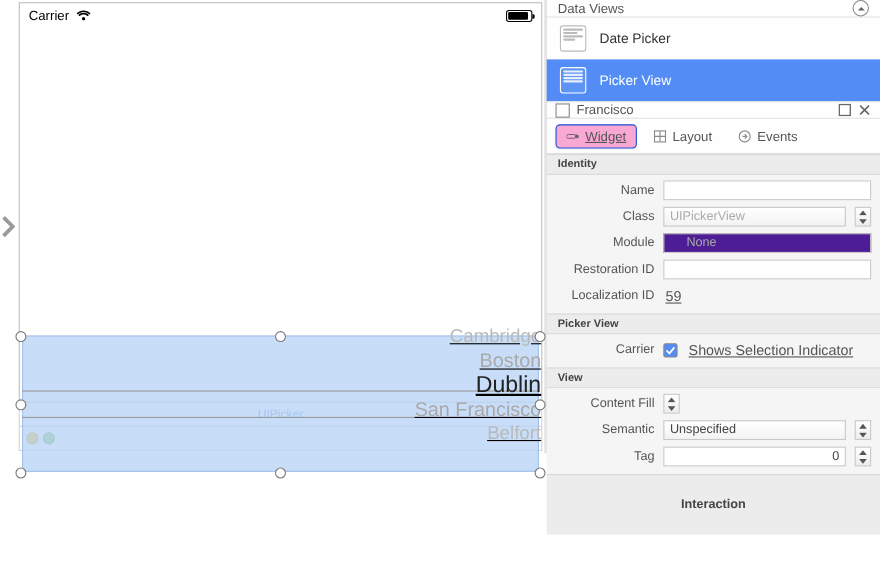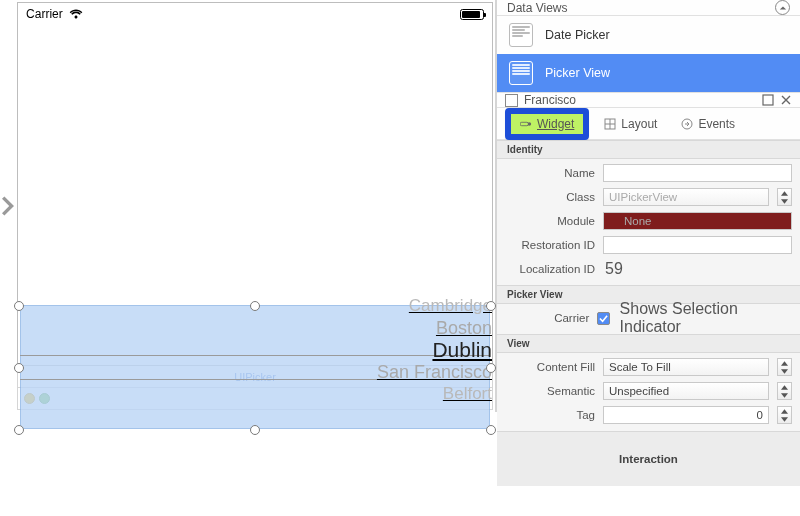--- a/index.html
+++ b/index.html
@@ -62,35 +62,35 @@
 
   .dv-gap { height:28px; border-bottom:1px solid #e1e1e1; }
 
   .props-head { height:24px; display:flex; align-items:center; padding:0 8px; border-bottom:1px solid #e1e1e1; color:#555; gap:6px; }
   .props-head .sp { flex:1; }
   .props-icon { width:13px; height:13px; border:1px solid #888; display:inline-block; }
   .tiny-ico { width:12px; height:12px; fill:#666; }
 
   .tabs { height:32px; display:flex; align-items:center; padding:6px 8px; gap:6px; border-bottom:1px solid #e1e1e1; }
   .tab { display:flex; align-items:center; gap:5px; padding:3px 9px; border-radius:4px; font-size:12px; color:#555; }
-  .tab.active { border:6px solid #1d4ed8; background:#bef264; box-shadow:0 1px 2px rgba(0,0,0,0.06);text-decoration:underline; }
+  .tab.active { border:1px solid #1d4ed8; background:#f9a8d4; box-shadow:0 1px 2px rgba(0,0,0,0.06);text-decoration:underline; }
   .tab svg { width:12px; height:12px; fill:#666; }
 
   .section-hdr { background:#ececec; border-top:1px solid #d8d8d8; border-bottom:1px solid #d8d8d8; padding:3px 10px; font-size:10px; font-weight:700; color:#444; }
   .form { padding:4px 8px 6px 8px; display:flex; flex-direction:column; gap:4px; background:#f5f5f5;}
   .row { display:flex; align-items:center; gap:8px; height:20px; }
   .row label { width:90px; text-align:right; font-size:11.5px; color:#555; }
   .row input[type=text] { flex:1; height:18px; border:1px solid #c9c9c9; background:#fff; font-size:11.5px; padding:0 5px; color:#444; }
-  .row input[disabled] { color:#aaa; background:#7f1d1d;padding-left:20px; }
+  .row input[disabled] { color:#aaa; background:#4c1d95;padding-left:20px; }
   .row .select { flex:1; height:18px; border:1px solid #c9c9c9; background:linear-gradient(#fff,#f3f3f3); display:flex; align-items:center; padding:0 5px; font-size:11.5px; position:relative; color:#444;}
   .row .select.dis { color:#aaa; }
   .stepper-btns { width:15px; height:18px; border:1px solid #c9c9c9; background:linear-gradient(#fff,#ececec); display:flex; flex-direction:column; }
   .stepper-btns div { flex:1; display:flex; align-items:center; justify-content:center; }
   .stepper-btns svg { width:7px; height:5px; fill:#555; }
-  .row .val { font-size:16px; color:#555; padding-left:2px; }
+  .row .val { font-size:13px; color:#555; padding-left:2px;text-decoration:underline; }
   .chk { width:13px; height:13px; border:1px solid #8a8a8a; border-radius:2px; background:#528cf4; display:flex; align-items:center; justify-content:center; }
   .chk svg { width:9px; height:9px; fill:#fff; }
 
   .interaction-hdr { text-align:center; background:#ececec; border-top:1px solid #d8d8d8; padding:21px 0; font-size:11.5px; font-weight:600; color:#444; }
 </style>
 </head>
 <body>
 
 <div class="root">
 
@@ -264,23 +264,20 @@
             </svg>
         </span>
         <span class="val">Shows Selection Indicator</span>
       </div>
     </div>
 
     <div class="section-hdr">View</div>
     <div class="form">
       <div class="row">
         <label>Content Fill</label>
-        <div class="select">
-            <span>Scale To Fill</span>
-          </div>
         <div class="stepper-btns">
           <div>
               <svg viewBox="0 0 8 5">
                 <path d="M0 5 L4 0 L8 5 Z"></path>
               </svg>
             </div>
           <div>
               <svg viewBox="0 0 8 5">
                 <path d="M0 0 L4 5 L8 0 Z"></path>
               </svg>

